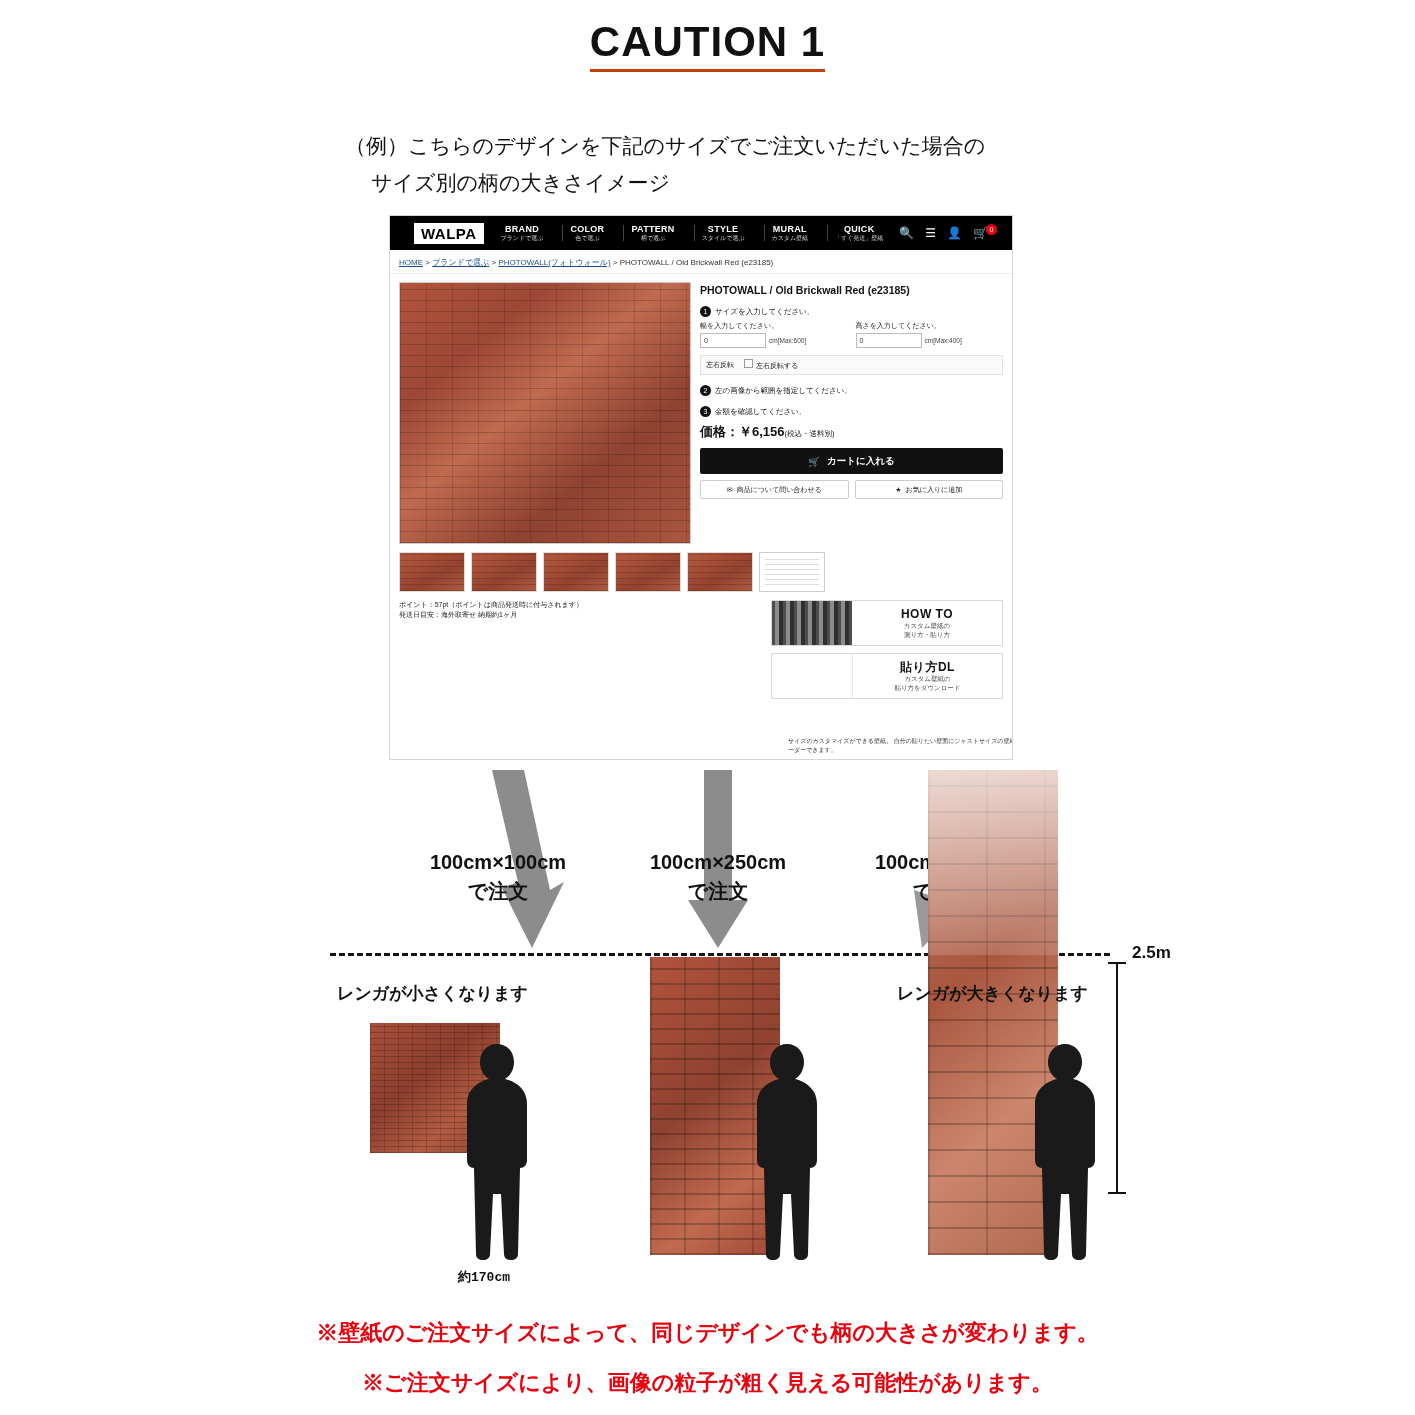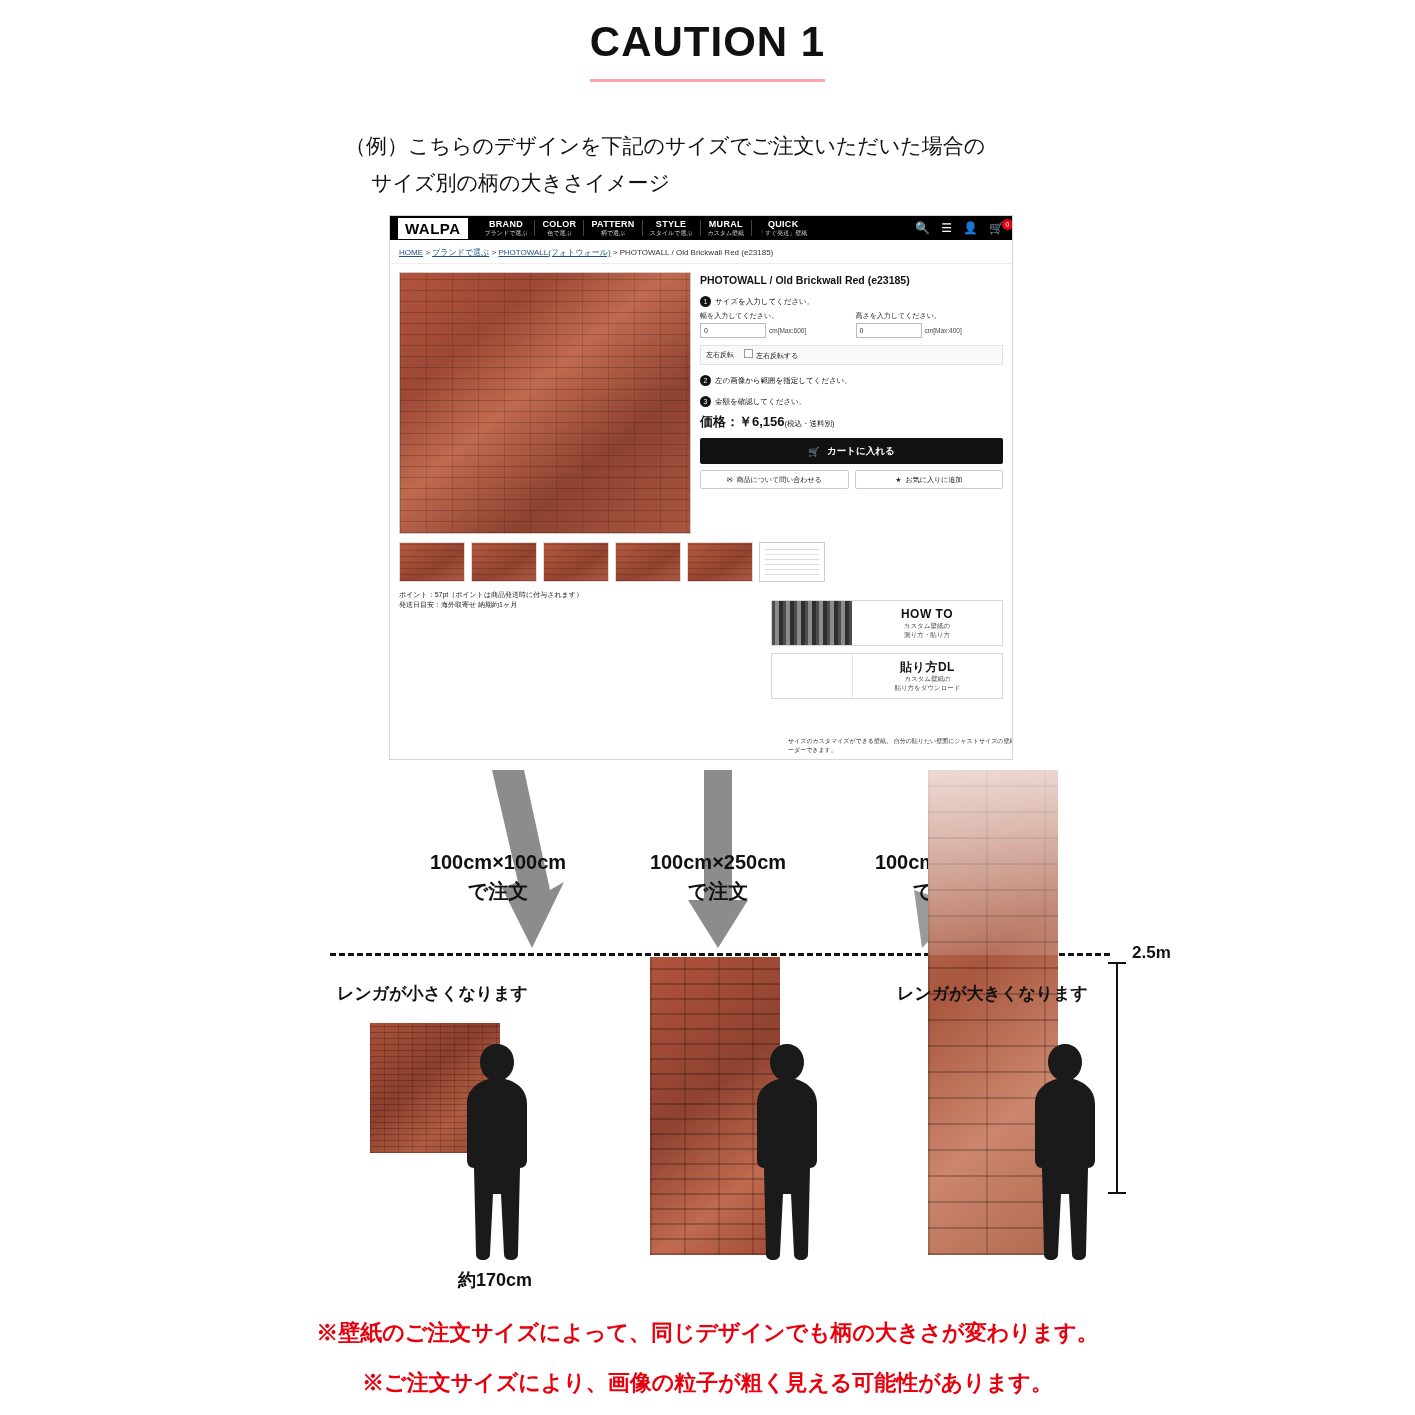--- a/index.html
+++ b/index.html
@@ -6,42 +6,42 @@
   body{
     width:1415px;height:1415px;background:#ffffff;
     font-family:"Liberation Sans", sans-serif;
     color:#111;position:relative;overflow:hidden;
   }
   
   .caution-title{
     position:absolute;top:18px;left:0;width:100%;text-align:center;
     font-size:42px;font-weight:bold;letter-spacing:1px;
   }
-  .caution-title span{border-bottom:3px solid #fca5a5;padding-bottom:14px;margin-top:10px;}
+  .caution-title span{border-bottom:3px solid #c2410c;padding-bottom:4px;margin-top:10px;}
   .lead{
     position:absolute;top:128px;left:345px;width:760px;
     font-size:21px;line-height:1.75;
   }
   .lead .l2{display:block;padding-left:26px;}
 
   
   .shot{
     position:absolute;left:389px;top:215px;width:624px;height:545px;
     background:#fff;border:1px solid #d6d6d6;box-sizing:border-box;
     overflow:hidden;
   }
   .shot-header{
-    height:24px;background:#000;display:flex;align-items:center;
-    padding:0 8px;box-sizing:border-box;
+    height:34px;background:#000;display:flex;align-items:center;
+    padding:0 24px;box-sizing:border-box;
   }
   .logo{
     background:#fff;color:#000;font-weight:bold;font-size:15px;
     padding:2px 7px;letter-spacing:.5px;margin-right:10px;
   }
-  .navlist{display:flex;align-items:center;flex:1;}
+  .navlist{display:flex;align-items:center;flex:1;gap:12px;}
   .navitem{
     color:#fff;text-align:center;padding:0 7px;border-left:1px solid #444;
     line-height:1.05;
   }
   .navitem:first-child{border-left:none;}
   .navitem .n1{display:block;font-size:9px;font-weight:bold;letter-spacing:.3px;}
   .navitem .n2{display:block;font-size:6px;color:#d8d8d8;margin-top:1px;}
   .hicons{display:flex;align-items:center;gap:11px;margin-left:6px;}
   .hicons .ic{color:#fff;font-size:12px;}
   .cartwrap{position:relative;}
@@ -175,21 +175,21 @@
       linear-gradient(140deg,#c07a63,#a9573f 40%,#cb866d 70%,#b06a50);
     background-blend-mode:multiply,multiply,normal;
   }
   .b-big::after{
     content:"";position:absolute;left:0;top:0;width:100%;height:185px;
     background:linear-gradient(180deg,rgba(255,255,255,.72),rgba(255,255,255,.15));
   }
   .note{position:absolute;font-size:17px;font-weight:bold;}
 
   .person{position:absolute;}
-  .person-cap{position:absolute;font-size:18px;font-weight:bold;}
+  .person-cap{position:absolute;font-size:13px;font-weight:bold;font-family:Liberation Mono, monospace;}
 
   .redline{
     position:absolute;left:0;width:100%;text-align:center;color:#e8000d;
     font-size:22px;font-weight:bold;
   }
 </style>
 </head>
 <body>
 
 <div class="caution-title">

